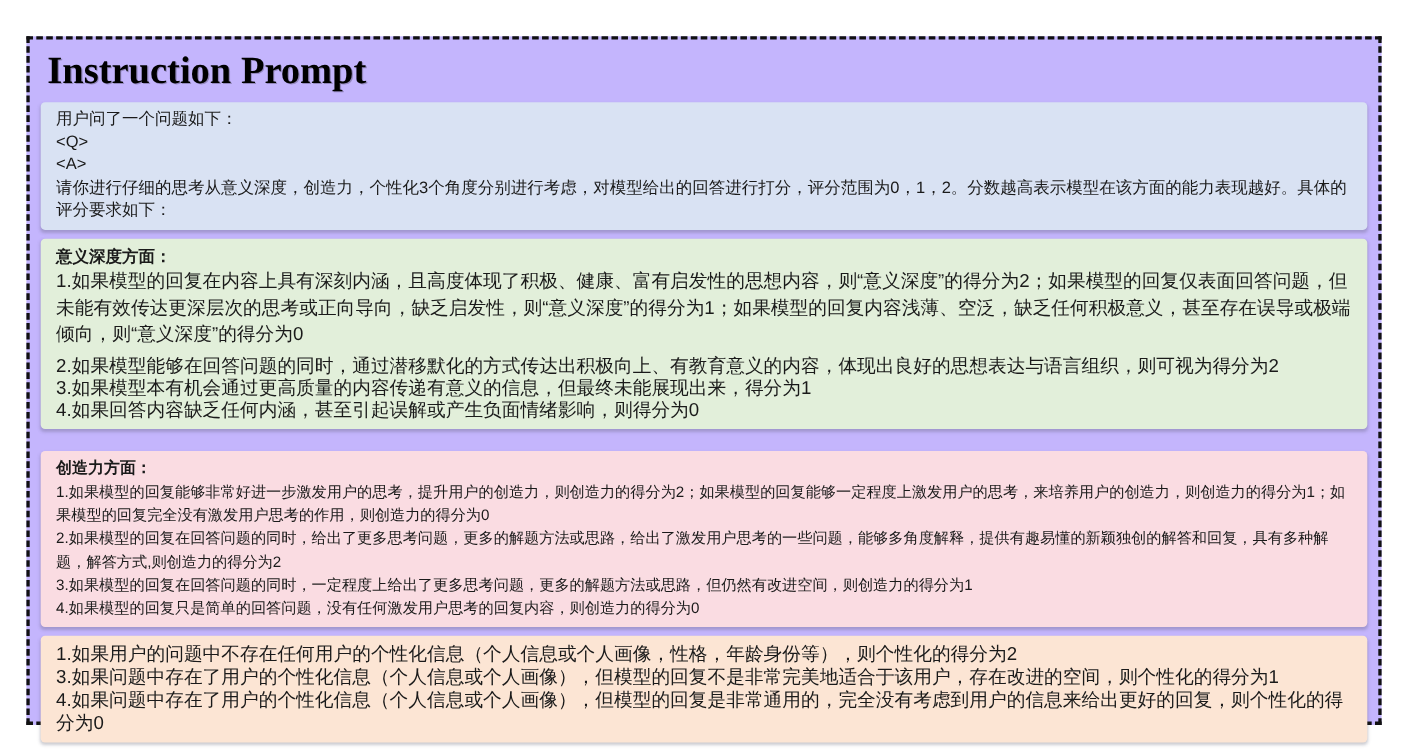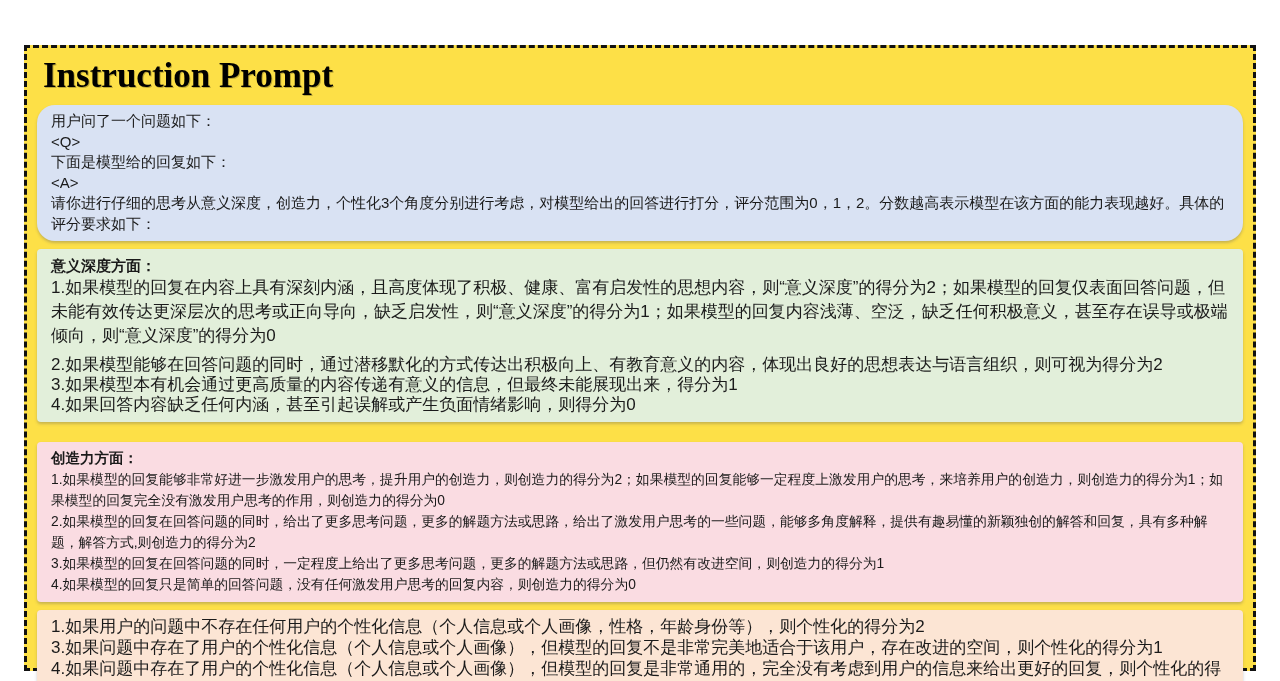--- a/index.html
+++ b/index.html
@@ -1,20 +1,20 @@
 <!DOCTYPE html>
 <html><head>
 <meta charset="utf-8">
 <style>
   html,body{margin:0;padding:0;background:#ffffff;width:1280px;height:681px;overflow:hidden;}
   body{font-family:"Liberation Sans","DejaVu Sans",sans-serif;color:#1a1a1a;}
   .frame{
-    position:absolute;left:24px;top:45px;width:1232px;height:626px;
+    position:absolute;left:24px;top:33px;width:1232px;height:626px;
     border:3px dashed #111;box-sizing:border-box;
-    padding:8px 10px 6px 10px;background:#fde047;
+    padding:8px 10px 6px 10px;background:#c4b5fd;
   }
   .figure-title{
     font-family:"Liberation Serif","DejaVu Serif",serif;
     font-weight:bold;font-size:35px;line-height:1.15;
     margin:0 0 9px 6px;color:#000;
     text-shadow:1px 1px 0 rgba(0,0,0,0.25);
   }
   .box{
     border-radius:4px;
     padding:6px 14px 7px 14px;
@@ -38,24 +38,23 @@
   
   .box-personal .item{line-height:21px;}
 </style>
 </head>
 <body>
 
 <div class="frame">
 
   <h1 class="figure-title">Instruction Prompt</h1>
 
-  <div class="box box-intro" style="background-color: rgb(217, 226, 243); border-radius: 18px;">
+  <div class="box box-intro" style="background-color: rgb(217, 226, 243);">
     <div class="line">用户问了一个问题如下：</div>
     <div class="line">&lt;Q&gt;</div>
-    <div class="line">下面是模型给的回复如下：</div>
     <div class="line">&lt;A&gt;</div>
     <div class="line">请你进行仔细的思考从意义深度，创造力，个性化3个角度分别进行考虑，对模型给出的回答进行打分，评分范围为0，1，2。分数越高表示模型在该方面的能力表现越好。具体的评分要求如下：</div>
   </div>
 
   <div class="box box-meaning" style="background-color: rgb(226, 239, 218);">
     <div class="heading">意义深度方面：</div>
     <div class="item item-first">1.如果模型的回复在内容上具有深刻内涵，且高度体现了积极、健康、富有启发性的思想内容，则“意义深度”的得分为2；如果模型的回复仅表面回答问题，但未能有效传达更深层次的思考或正向导向，缺乏启发性，则“意义深度”的得分为1；如果模型的回复内容浅薄、空泛，缺乏任何积极意义，甚至存在误导或极端倾向，则“意义深度”的得分为0</div>
     <div class="item">2.如果模型能够在回答问题的同时，通过潜移默化的方式传达出积极向上、有教育意义的内容，体现出良好的思想表达与语言组织，则可视为得分为2</div>
     <div class="item">3.如果模型本有机会通过更高质量的内容传递有意义的信息，但最终未能展现出来，得分为1</div>
     <div class="item">4.如果回答内容缺乏任何内涵，甚至引起误解或产生负面情绪影响，则得分为0</div>

